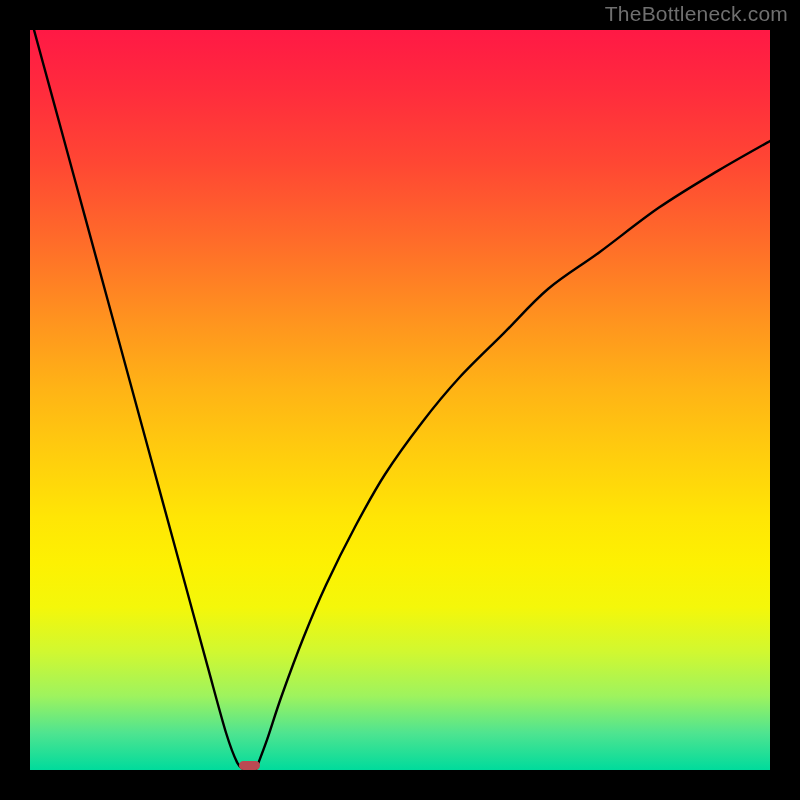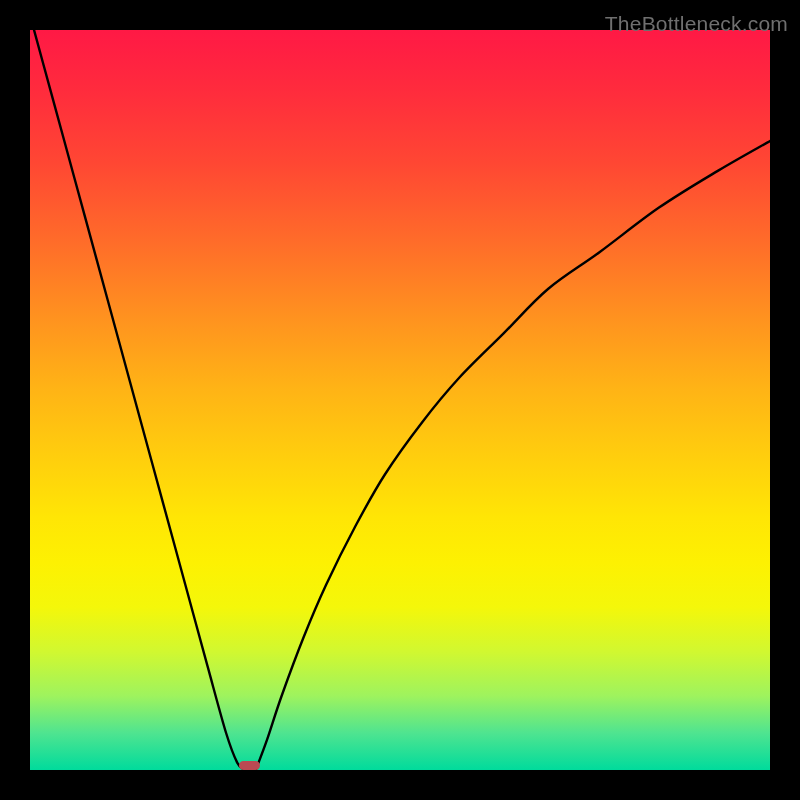--- a/index.html
+++ b/index.html
@@ -48,21 +48,21 @@
     position: absolute;
     left: 0;
     top: 0;
     width: 740px;
     height: 740px;
     pointer-events: none;
   }
 
   .watermark {
     position: absolute;
-    top: 12px;
+    top: 2px;
     right: 12px;
     color: #6f6f6f;
     font-size: 21px;
     font-weight: 500;
     letter-spacing: 0.2px;
     pointer-events: none;
     user-select: none;
   }
 
   .marker {

